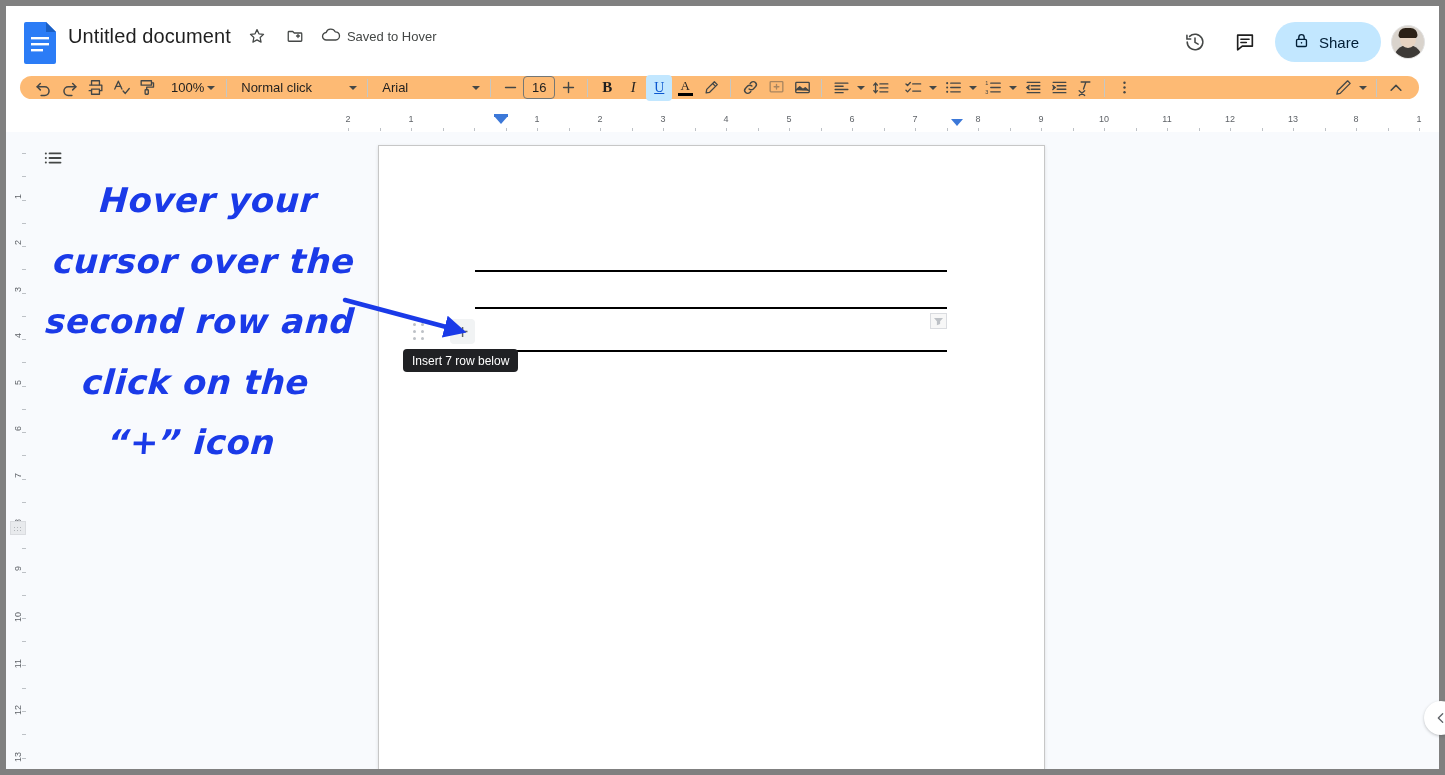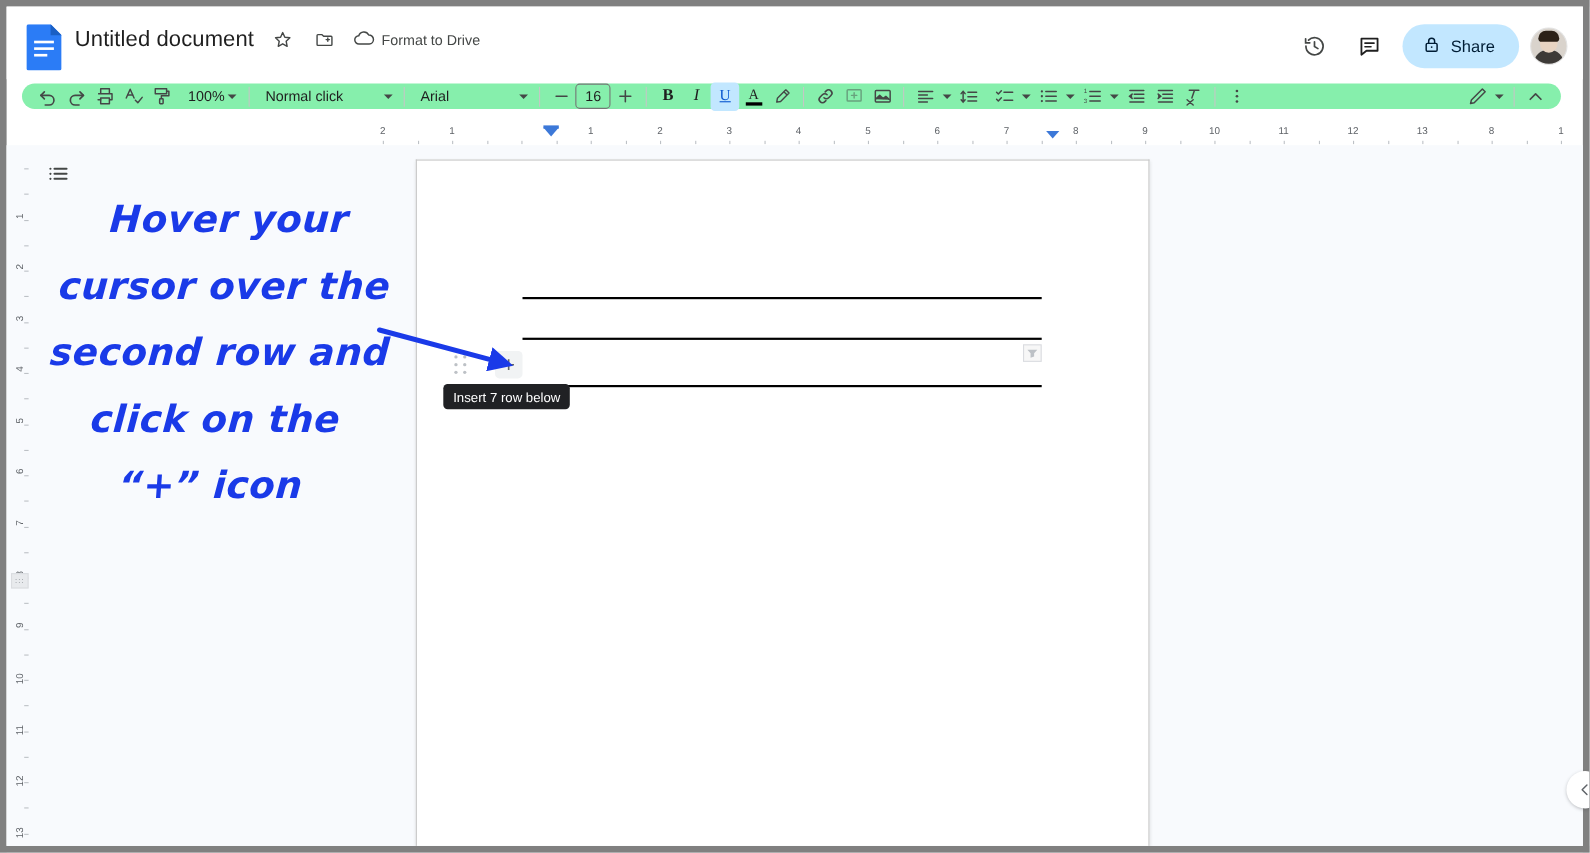--- a/index.html
+++ b/index.html
@@ -83,21 +83,21 @@
     width:19px; height:10px; border-radius:9px 9px 4px 4px; background:#2c2117;
   }
   .avatar .face-body {
     position:absolute; left:50%; bottom:-2px; transform:translateX(-50%);
     width:28px; height:15px; border-radius:14px 14px 0 0; background:#3d3a37;
   }
 
   
   .toolbar {
     position:absolute; left:20px; top:76px; width:1399px; height:23px;
-    background:#86efac; border-radius:17px;
+    background:#fdba74; border-radius:17px;
     display:flex; align-items:center; padding:0 10px;
   }
   .tb-btn {
     height:26px; min-width:26px; border-radius:4px;
     display:flex; align-items:center; justify-content:center;
     color:#444746; cursor:pointer; padding:0 2px; flex:none;
   }
   .tb-btn.active { background:#c2e7ff; color:#0b57d0; }
   .tb-sep { width:1px; height:18px; background:#c4c7c5; margin:0 6px; flex:none; }
   .tb-gap { width:6px; flex:none; }
@@ -266,21 +266,21 @@
           <path d="M3 7 a1 1 0 0 1 1 -1 h5 l2 2 h9 a1 1 0 0 1 1 1 v9 a1 1 0 0 1 -1 1 H4 a1 1 0 0 1 -1 -1z"></path>
           <path d="M14 12 h4 M16 10 v4" stroke-linecap="round"></path>
         </svg>
       </span>
       <span class="saved-state">
         <span>
           <svg width="20" height="16" viewBox="0 0 24 18" fill="none" stroke="#444746" stroke-width="1.6" stroke-linejoin="round">
             <path d="M6.5 15 a4.5 4.5 0 0 1 -.3 -9 A5.8 5.8 0 0 1 17 5.2 a4.2 4.2 0 0 1 .6 9.8 z"></path>
           </svg>
         </span>
-        <span>Format to Drive</span>
+        <span>Saved to Hover</span>
       </span>
     </div>
 
 
     <div class="hdr-right">
       <span class="round-btn">
         <svg width="22" height="22" viewBox="0 0 24 24" fill="none" stroke="#444746" stroke-width="1.7" stroke-linecap="round">
           <path d="M3.5 12 a8.5 8.5 0 1 0 2.6 -6.1"></path>
           <path d="M3.2 4.6 v4.1 h4.1"></path>
           <path d="M12 7.6 v4.8 l3.4 2"></path>

